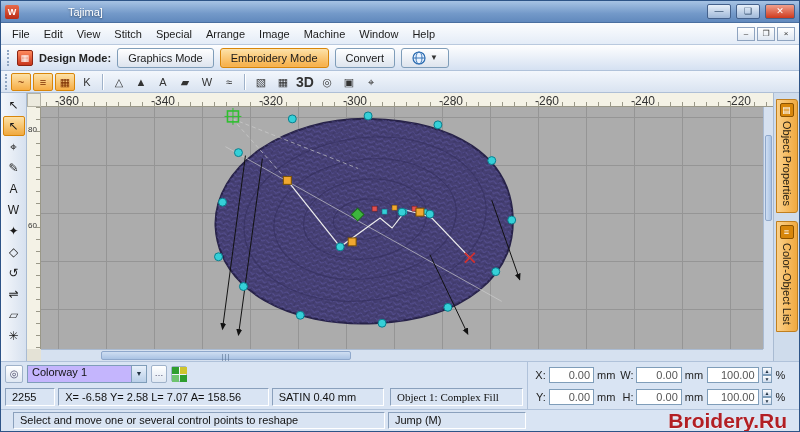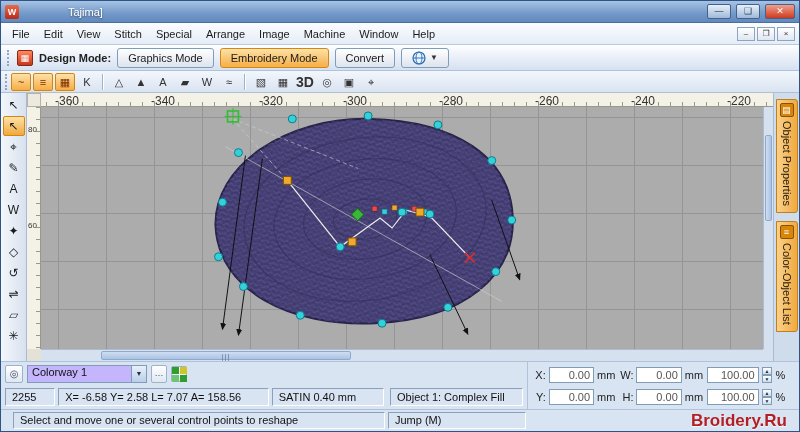--- a/index.html
+++ b/index.html
@@ -77,37 +77,37 @@
   .colorway-select .arrow { width:15px; height:100%; background:linear-gradient(#e8f0fa,#b9cfe8); border-left:1px solid #7f9db9; text-align:center; font-size:7px; line-height:16px; color:#234; }
   .mini-btn { width:16px; height:18px; border:1px solid #9fb2ca; border-radius:2px; background:linear-gradient(#fff,#dfe7f2); text-align:center; line-height:15px; font-size:9px; color:#446; }
   .palette-icon { width:16px; height:16px; display:grid; grid-template-columns:7px 7px; grid-template-rows:7px 7px; gap:1px; padding:0; }
   .palette-icon i { display:block; }
   .status-row { height:24px; display:flex; align-items:center; gap:3px; padding:0 4px; }
   .scell { height:18px; line-height:16px; padding:0 6px; border:1px solid; border-color:#8aa0bc #fff #fff #8aa0bc; color:#111; white-space:nowrap; overflow:hidden; }
   .scell.stitches { width:56px; }
   .scell.pointer { width:242px; }
   .scell.stype { width:128px; }
   .status-gap { flex:1; }
-  .scell.objinfo { width:152px; }
+  .scell.objinfo { width:152px;font-family:Liberation Serif, serif; }
   .dock-right { width:272px; border-left:1px solid #b0c2da; padding:3px 4px; display:flex; flex-direction:column; justify-content:space-between; }
   .coord-row { display:flex; align-items:center; gap:3px; height:19px; }
   .clab { width:14px; text-align:right; color:#222; }
   .cfield { width:46px; height:16px; background:#fff; border:1px solid #7f9db9; text-align:right; padding:0 3px; line-height:14px; color:#555; }
   .cunit { width:20px; color:#222; }
   .cfield.scale { width:52px; }
   .spin { width:11px; height:16px; display:flex; flex-direction:column; }
   .spin i { flex:1; border:1px solid #7f9db9; background:linear-gradient(#fff,#cfdcee); font-style:normal; font-size:5px; line-height:6px; text-align:center; color:#234; }
 
   
   .hintbar { height:22px; flex:0 0 22px; background:#d9e4f3; border-top:1px solid #b0c2da; display:flex; align-items:center; gap:3px; padding:0 4px; }
   .hcell { height:17px; line-height:15px; padding:0 6px; border:1px solid; border-color:#8aa0bc #fff #fff #8aa0bc; color:#111; white-space:nowrap; }
   .hcell.msg { width:372px;margin-left:8px; }
   .hcell.jump { width:138px; }
   .hint-gap { flex:1; }
-  .watermark { font-size:17px; font-weight:bold; color:#b21f24; text-shadow:0 1px 1px rgba(255,255,255,.75); padding-right:8px; }
+  .watermark { font-size:21px; font-weight:bold; color:#b21f24; text-shadow:0 1px 1px rgba(255,255,255,.75); padding-right:8px; }
 </style>
 </head>
 <body>
 
 <div class="window">
 
   <div class="titlebar">
     <div class="app-icon">W</div>
     <span class="title-text2">Tajima]</span>
     <span class="title-spacer"></span>

